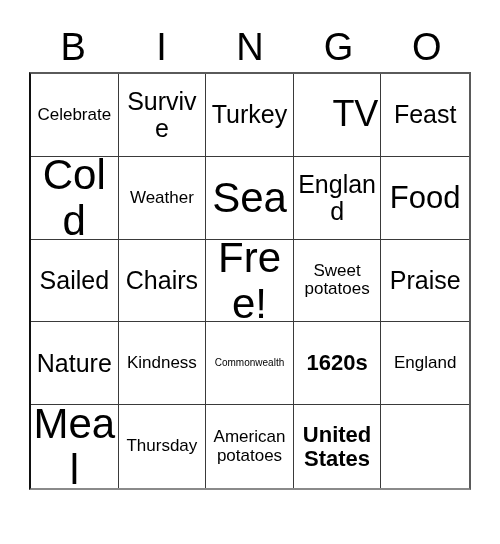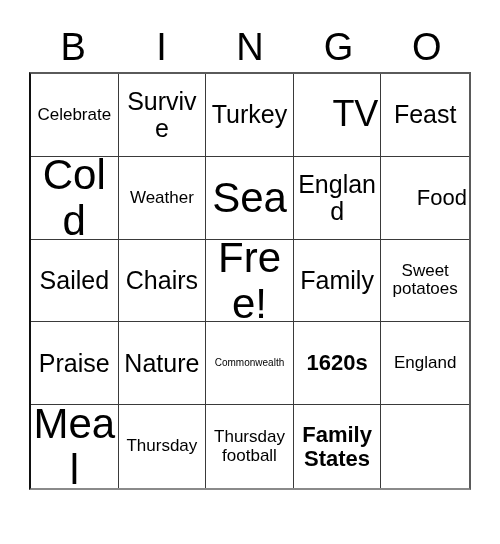--- a/index.html
+++ b/index.html
@@ -83,21 +83,21 @@
     line-height: 1.08;
     padding: 0 2px;
     box-sizing: border-box;
     word-wrap: break-word;
     color: #000000;
   }
 
   
   .fs-xxl  { font-size: 36px; text-align: right; }
   .fs-xl   { font-size: 42px; }
-  .fs-lg   { font-size: 22px; text-align: right; }
+  .fs-lg   { font-size: 31px; }
   .fs-md   { font-size: 25px; }
   .fs-sm   { font-size: 22px; font-weight: bold; }
   .fs-xs   { font-size: 17px; }
   .fs-tiny { font-size: 10px; text-align: center; }
 </style>
 </head>
 <body>
 
 <div id="card">
 
@@ -146,49 +146,49 @@
     <div class="cell">
         <span class="cell-text fs-md">Sailed</span>
       </div>
     <div class="cell">
         <span class="cell-text fs-md">Chairs</span>
       </div>
     <div class="cell">
         <span class="cell-text fs-xl">Free!</span>
       </div>
     <div class="cell">
-        <span class="cell-text fs-md">Family</span>
-      </div>
-    <div class="cell">
         <span class="cell-text fs-xs">Sweet potatoes</span>
       </div>
 
     <div class="cell">
         <span class="cell-text fs-md">Praise</span>
       </div>
     <div class="cell">
         <span class="cell-text fs-md">Nature</span>
+      </div>
+    <div class="cell">
+        <span class="cell-text fs-xs">Kindness</span>
       </div>
     <div class="cell">
         <span class="cell-text fs-tiny">Commonwealth</span>
       </div>
     <div class="cell">
         <span class="cell-text fs-sm">1620s</span>
       </div>
 
     <div class="cell">
         <span class="cell-text fs-xs">England</span>
       </div>
     <div class="cell">
         <span class="cell-text fs-xl">Meal</span>
       </div>
     <div class="cell">
         <span class="cell-text fs-xs">Thursday</span>
       </div>
     <div class="cell">
-        <span class="cell-text fs-xs">Thursday football</span>
+        <span class="cell-text fs-xs">American potatoes</span>
       </div>
     <div class="cell">
-        <span class="cell-text fs-sm">Family States</span>
+        <span class="cell-text fs-sm">United States</span>
       </div>
 
   </div>
 </div>
 
 </body></html>

